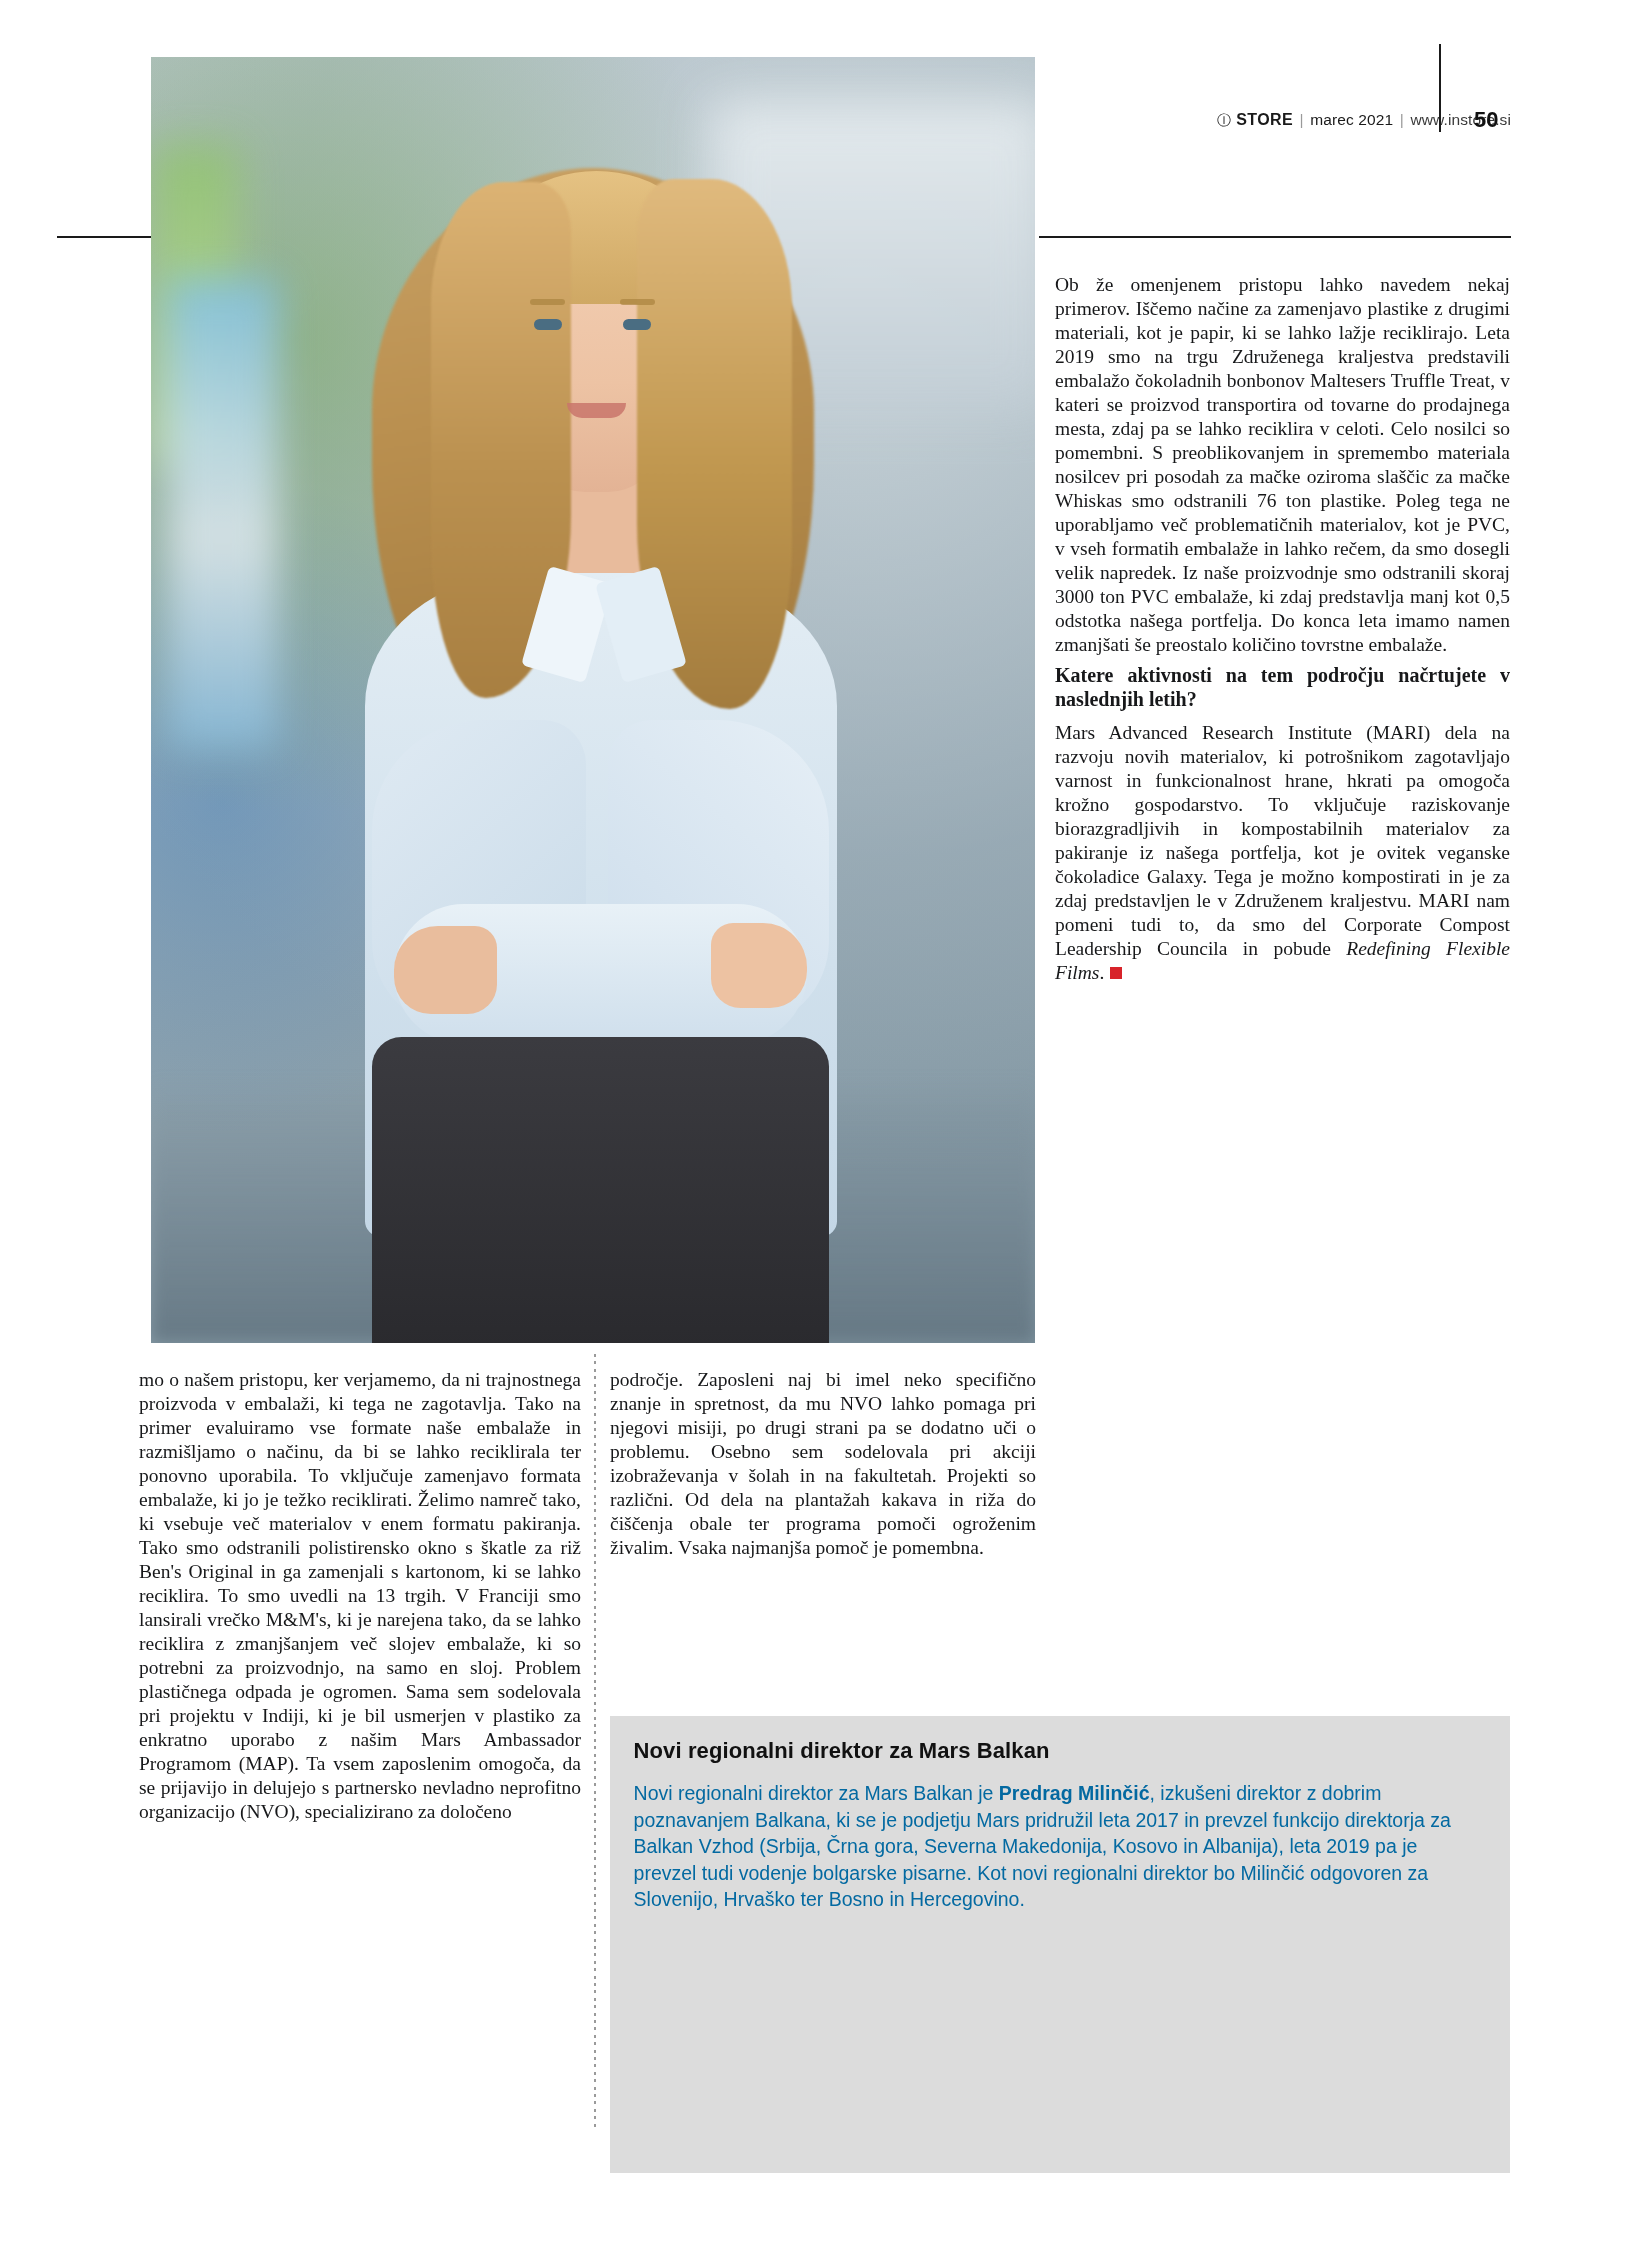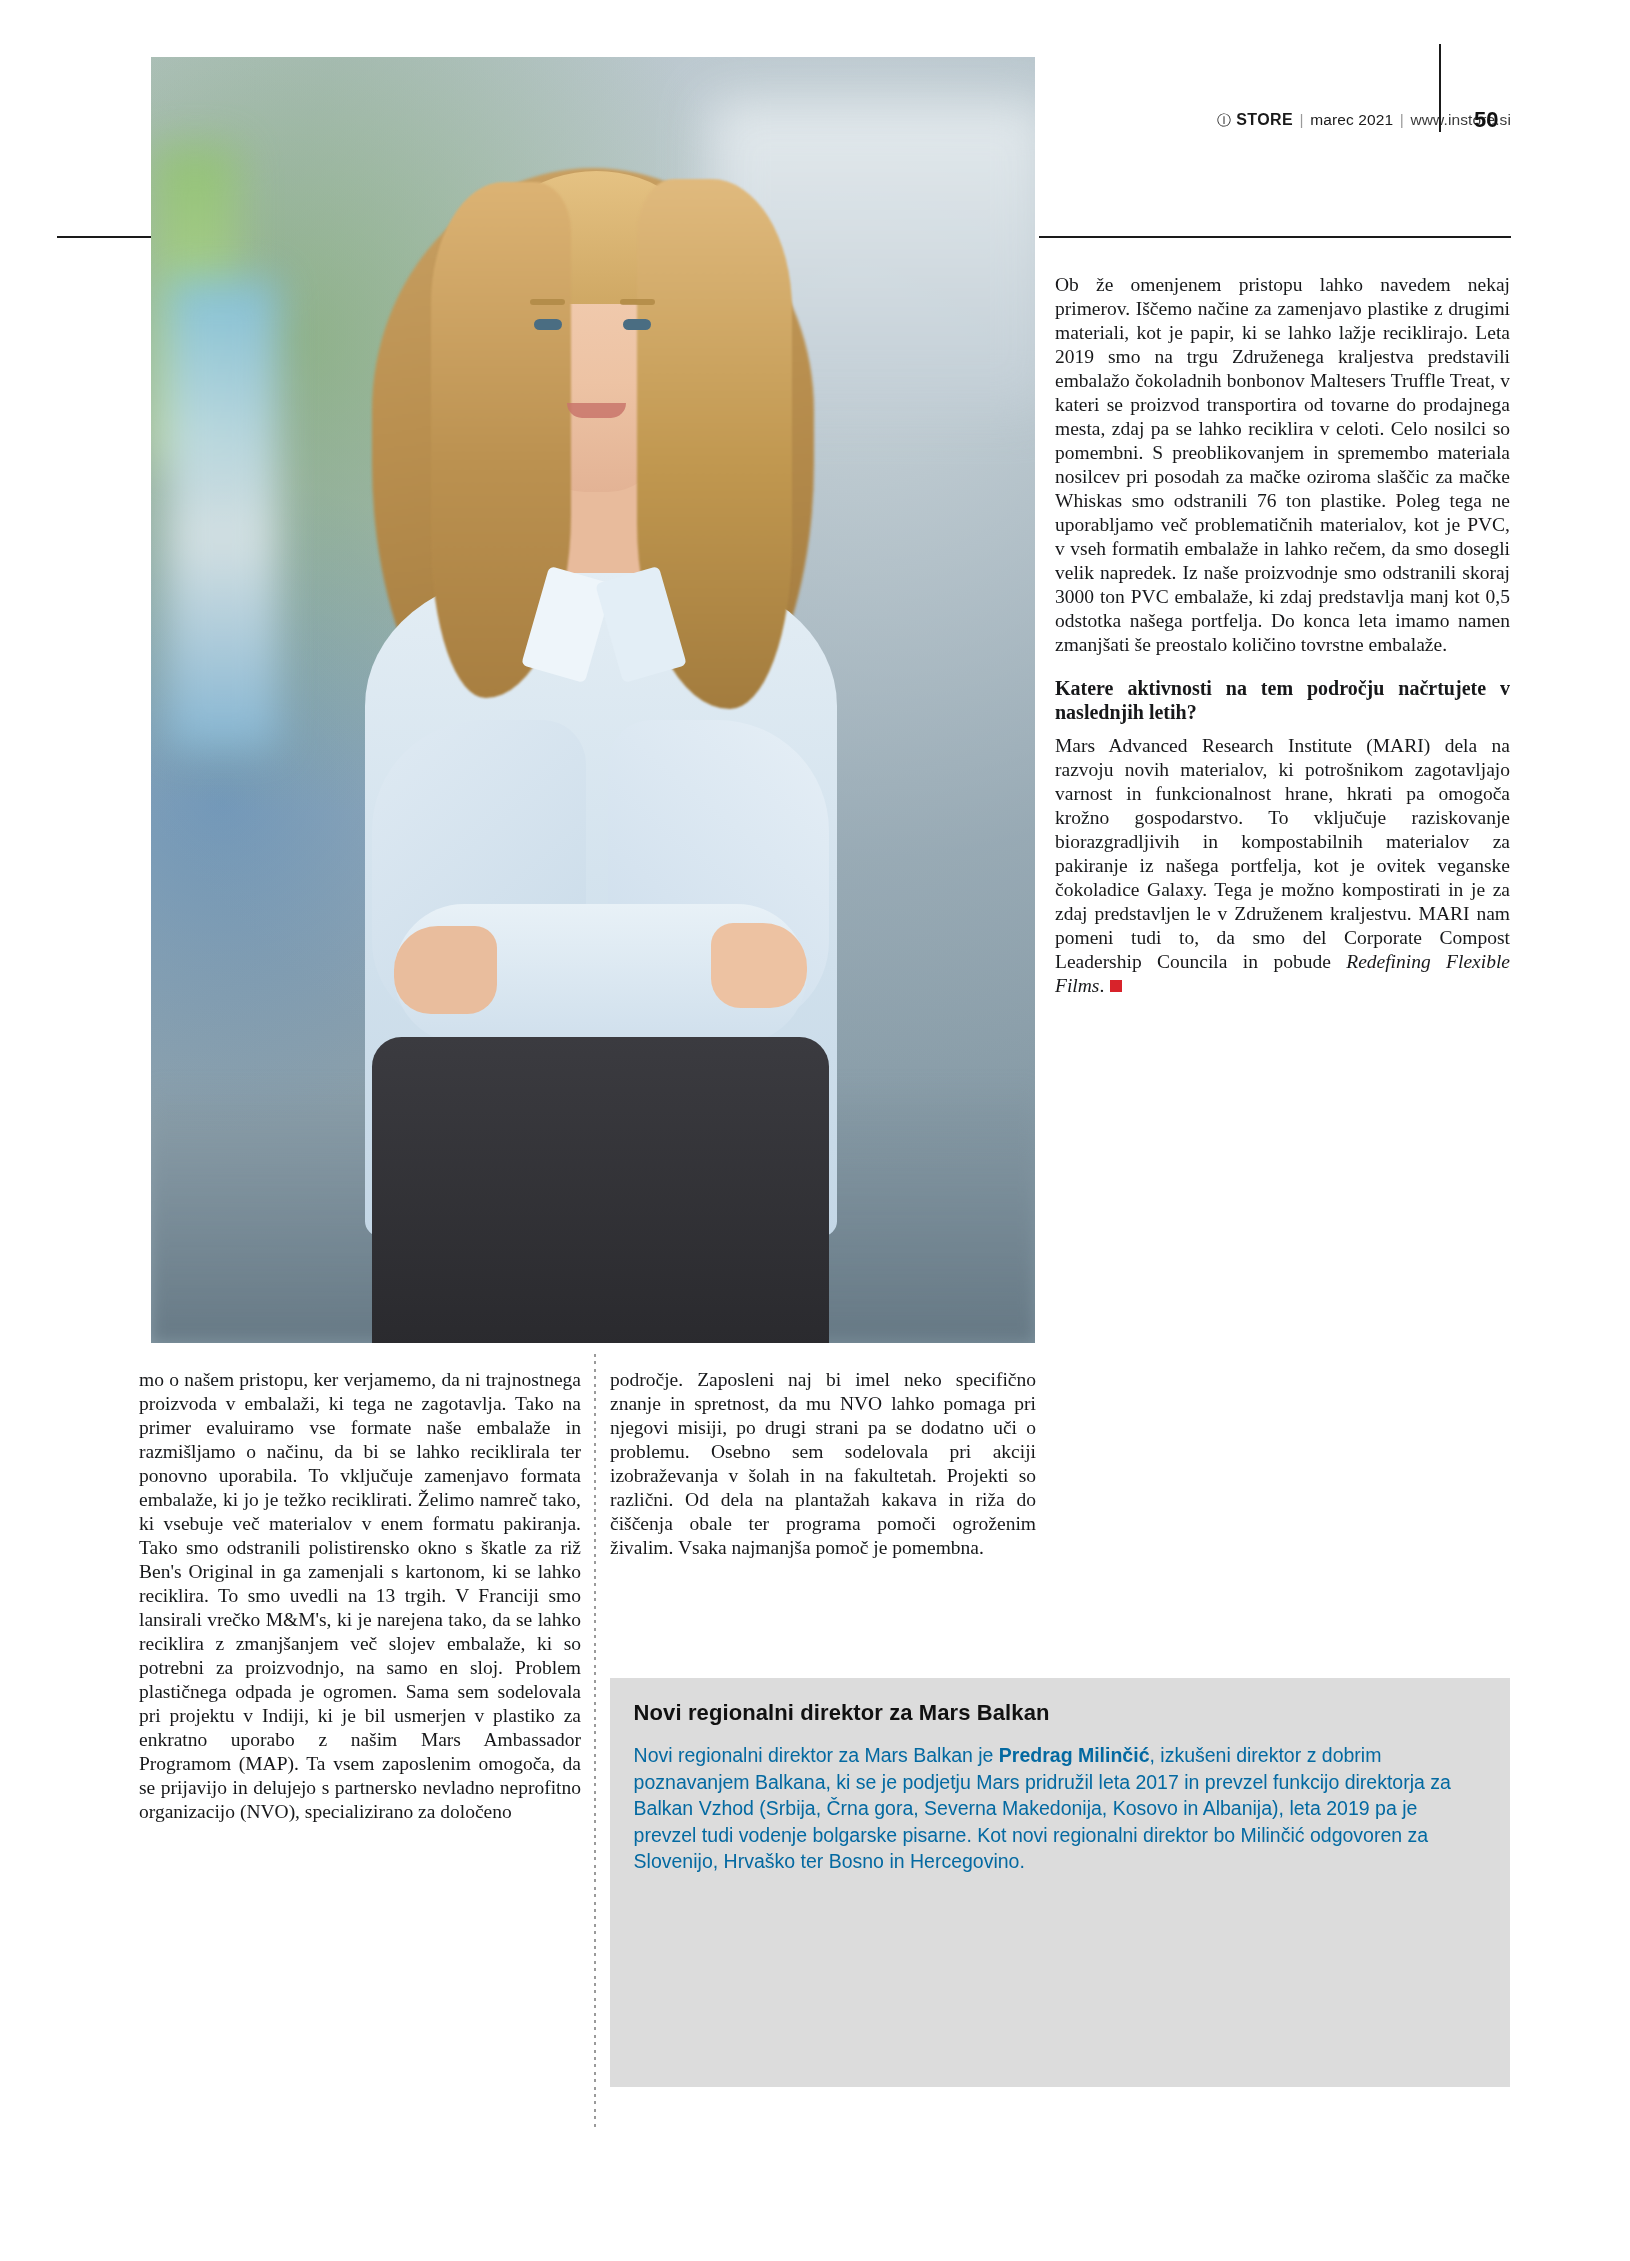--- a/index.html
+++ b/index.html
@@ -197,21 +197,21 @@
   }
   .col-a { left:139px; width:442px; }
   .col-b { left:610px; width:426px; }
   .divider-dot {
     position:absolute; left:594px; top:1354px; width:1.5px; height:774px;
     background:repeating-linear-gradient(to bottom,#9a9a9a 0 2.9px, transparent 2.9px 7.4px);
   }
 
   
   .box {
-    position:absolute; left:610px; top:1678px; width:900px; height:409px;
+    position:absolute; left:610px; top:1716px; width:900px; height:457px;
     background:#dcdcdc;
   }
   .box-inner { padding:22px 25px 0 23.6px; }
   .box h3 {
     margin:0 0 16px 0;
     font-family:"Liberation Sans", sans-serif;
     font-weight:bold; font-size:22px; color:#111; letter-spacing:0.1px;
   }
   .box p {
     margin:0 0 16px 0;
@@ -265,21 +265,21 @@
       <div class="eye-l"></div>
       <div class="eye-r"></div>
       <div class="mouth"></div>
       <div class="collar-l"></div>
       <div class="collar-r"></div>
     </div>
   </div>
 
   <div class="col-right">
     <p>Ob že omenjenem pristopu lahko navedem nekaj primerov. Iščemo načine za zamenjavo plastike z drugimi materiali, kot je papir, ki se lahko lažje reciklirajo. Leta 2019 smo na trgu Združenega kraljestva predstavili embalažo čokoladnih bonbonov Maltesers Truffle Treat, v kateri se proizvod transportira od tovarne do prodajnega mesta, zdaj pa se lahko reciklira v celoti. Celo nosilci so pomembni. S preoblikovanjem in spremembo materiala nosilcev pri posodah za mačke oziroma slaščic za mačke Whiskas smo odstranili 76 ton plastike. Poleg tega ne uporabljamo več problematičnih materialov, kot je PVC, v vseh formatih embalaže in lahko rečem, da smo dosegli velik napredek. Iz naše proizvodnje smo odstranili skoraj 3000 ton PVC embalaže, ki zdaj predstavlja manj kot 0,5 odstotka našega portfelja. Do konca leta imamo namen zmanjšati še preostalo količino tovrstne embalaže.</p>
-    <p class="q" style="margin-top:19px;">Katere aktivnosti na tem področju načrtujete v naslednjih letih?</p>
+    <p class="q" style="margin-top:6px;">Katere aktivnosti na tem področju načrtujete v naslednjih letih?</p>
     <p><span>Mars Advanced Research Institute (MARI) dela na razvoju novih materialov, ki potrošnikom zagotavljajo varnost in funkcionalnost hrane, hkrati pa omogoča krožno gospodarstvo. To vključuje raziskovanje biorazgradljivih in kompostabilnih materialov za pakiranje iz našega portfelja, kot je ovitek veganske čokoladice Galaxy. Tega je možno kompostirati in je za zdaj predstavljen le v Združenem kraljestvu. MARI nam pomeni tudi to, da smo del Corporate Compost Leadership Councila in pobude </span><span class="ital">Redefining Flexible Films</span><span>.</span><span class="endmark"></span></p>
   </div>
 
   <div class="col-a">
     <p>mo o našem pristopu, ker verjamemo, da ni trajnostnega proizvoda v embalaži, ki tega ne zagotavlja. Tako na primer evaluiramo vse formate naše embalaže in razmišljamo o načinu, da bi se lahko reciklirala ter ponovno uporabila. To vključuje zamenjavo formata embalaže, ki jo je težko reciklirati. Želimo namreč tako, ki vsebuje več materialov v enem formatu pakiranja. Tako smo odstranili polistirensko okno s škatle za riž Ben's Original in ga zamenjali s kartonom, ki se lahko reciklira. To smo uvedli na 13 trgih. V Franciji smo lansirali vrečko M&amp;M's, ki je narejena tako, da se lahko reciklira z zmanjšanjem več slojev embalaže, ki so potrebni za proizvodnjo, na samo en sloj. Problem plastičnega odpada je ogromen. Sama sem sodelovala pri projektu v Indiji, ki je bil usmerjen v plastiko za enkratno uporabo z našim Mars Ambassador Programom (MAP). Ta vsem zaposlenim omogoča, da se prijavijo in delujejo s partnersko nevladno neprofitno organizacijo (NVO), specializirano za določeno</p>
   </div>
   <div class="divider-dot"></div>
   <div class="col-b">
     <p>področje. Zaposleni naj bi imel neko specifično znanje in spretnost, da mu NVO lahko pomaga pri njegovi misiji, po drugi strani pa se dodatno uči o problemu. Osebno sem sodelovala pri akciji izobraževanja v šolah in na fakultetah. Projekti so različni. Od dela na plantažah kakava in riža do čiščenja obale ter programa pomoči ogroženim živalim. Vsaka najmanjša pomoč je pomembna.</p>
   </div>

